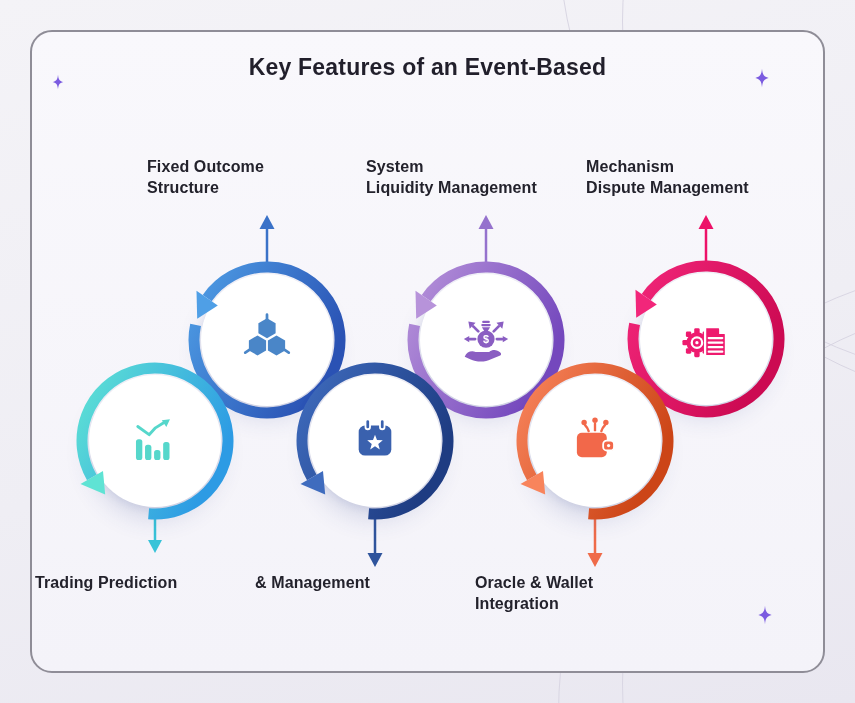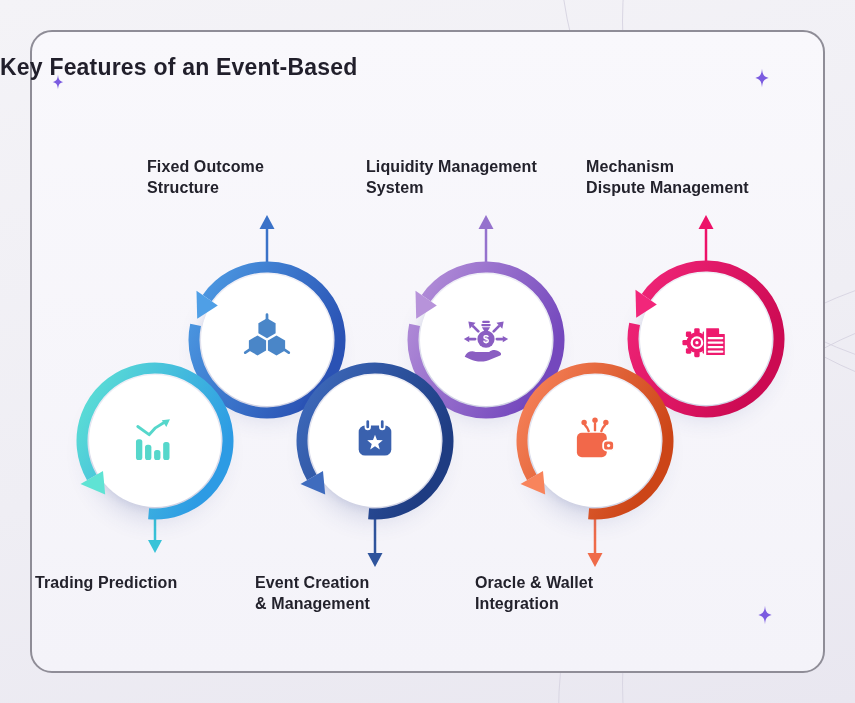--- a/index.html
+++ b/index.html
@@ -11,21 +11,21 @@
   .arc{position:absolute;border:1px solid #d9d6e3;border-radius:50%;pointer-events:none;}
   .arc-tr-a{width:760px;height:760px;top:-360px;left:622px;}
   .arc-tr-b{width:900px;height:900px;top:-520px;left:558px;}
   .arc-br-a{width:760px;height:760px;top:303px;left:622px;}
   .arc-br-b{width:900px;height:900px;top:263px;left:558px;}
   .card{
     position:absolute;inset:30px;border:2px solid var(--card-border,#8f8d97);
     border-radius:22px;background:linear-gradient(180deg,#f9f8fc,#f4f3f9);
   }
   .sparkle{position:absolute;}
-  .title{position:absolute;left:0;right:0;top:52px;line-height:30px;
+  .title{position:absolute;left:0;right:0;top:52px;text-align:center;line-height:30px;
     font-size:23px;font-weight:700;letter-spacing:.2px;}
   .title .l1{color:var(--title-text,#211f2b);}
   .title .l2{color:var(--title-accent,#5b2aa0);}
   .feature{position:absolute;inset:0;pointer-events:none;}
   .badge{position:absolute;width:176px;height:176px;}
   .feature.toprow .badge{z-index:2;}
   .feature.bottomrow .badge{z-index:3;}
   .disc{position:absolute;left:22px;top:22px;width:132px;height:132px;border-radius:50%;
     background:#fff;box-shadow:0 12px 24px rgba(50,70,140,.16),0 3px 8px rgba(50,70,140,.10);}
   .ring{position:absolute;left:0;top:0;}
@@ -89,22 +89,22 @@
         <polygon points="32,8 41.5,13.5 41.5,24.5 32,30 22.5,24.5 22.5,13.5"></polygon>
         <polygon points="21.5,27 31,32.5 31,43.5 21.5,49 12,43.5 12,32.5"></polygon>
         <polygon points="42.5,27 52,32.5 52,43.5 42.5,49 33,43.5 33,32.5"></polygon>
       </g>
     </svg>
   </div>
 </div>
 
 <div class="feature toprow" style="--from: #b793da; --to: #7448bd; --icon: #8a5ec2; --arrow: #9572cd;">
   <div class="flabel" style="left:366px;top:156px">
+    <div>System</div>
     <div>Liquidity Management</div>
-    <div>System</div>
   </div>
   <svg class="arrow" style="left:477px;top:215px" width="18" height="48">
     <polygon points="9,0 16.5,14 1.5,14" fill="var(--arrow)"></polygon>
       <line x1="9" y1="10" x2="9" y2="48" stroke="var(--arrow)" stroke-width="2.5"></line>
   </svg>
   <div class="badge" style="left:398px;top:252px">
     <div class="disc"></div>
     <svg class="ring" width="176" height="176" viewBox="0 0 176 176">
       <defs>
           <linearGradient id="rg1" x1="0" y1="0" x2="1" y2="0.5">
@@ -239,21 +239,20 @@
       <rect x="21.5" y="8" width="5" height="11" rx="2.5" fill="var(--icon)" stroke="#fff" stroke-width="2"></rect>
       <rect x="37.5" y="8" width="5" height="11" rx="2.5" fill="var(--icon)" stroke="#fff" stroke-width="2"></rect>
       <polygon points="32,25 34.2,30.9 40.6,31.2 35.6,35.2 37.3,41.3 32,37.8 26.7,41.3 28.4,35.2 23.4,31.2 29.8,30.9" fill="#fff"></polygon>
     </svg>
   </div>
   <svg class="arrow" style="left:366px;top:519px" width="18" height="48">
     <line x1="9" y1="0" x2="9" y2="36" stroke="var(--arrow)" stroke-width="2.5"></line>
       <polygon points="9,48 1.5,34 16.5,34" fill="var(--arrow)"></polygon>
   </svg>
   <div class="flabel" style="left:255px;top:572px">
-    <div>Event Creation</div>
     <div>&amp; Management</div>
   </div>
 </div>
 
 <div class="feature bottomrow" style="--from: #f8845c; --to: #cc4517; --icon: #f2684a; --arrow: #ef6b49;">
   <div class="badge" style="left:507px;top:353px">
     <div class="disc"></div>
     <svg class="ring" width="176" height="176" viewBox="0 0 176 176">
       <defs>
           <linearGradient id="rg5" x1="0" y1="0" x2="1" y2="0.5">

